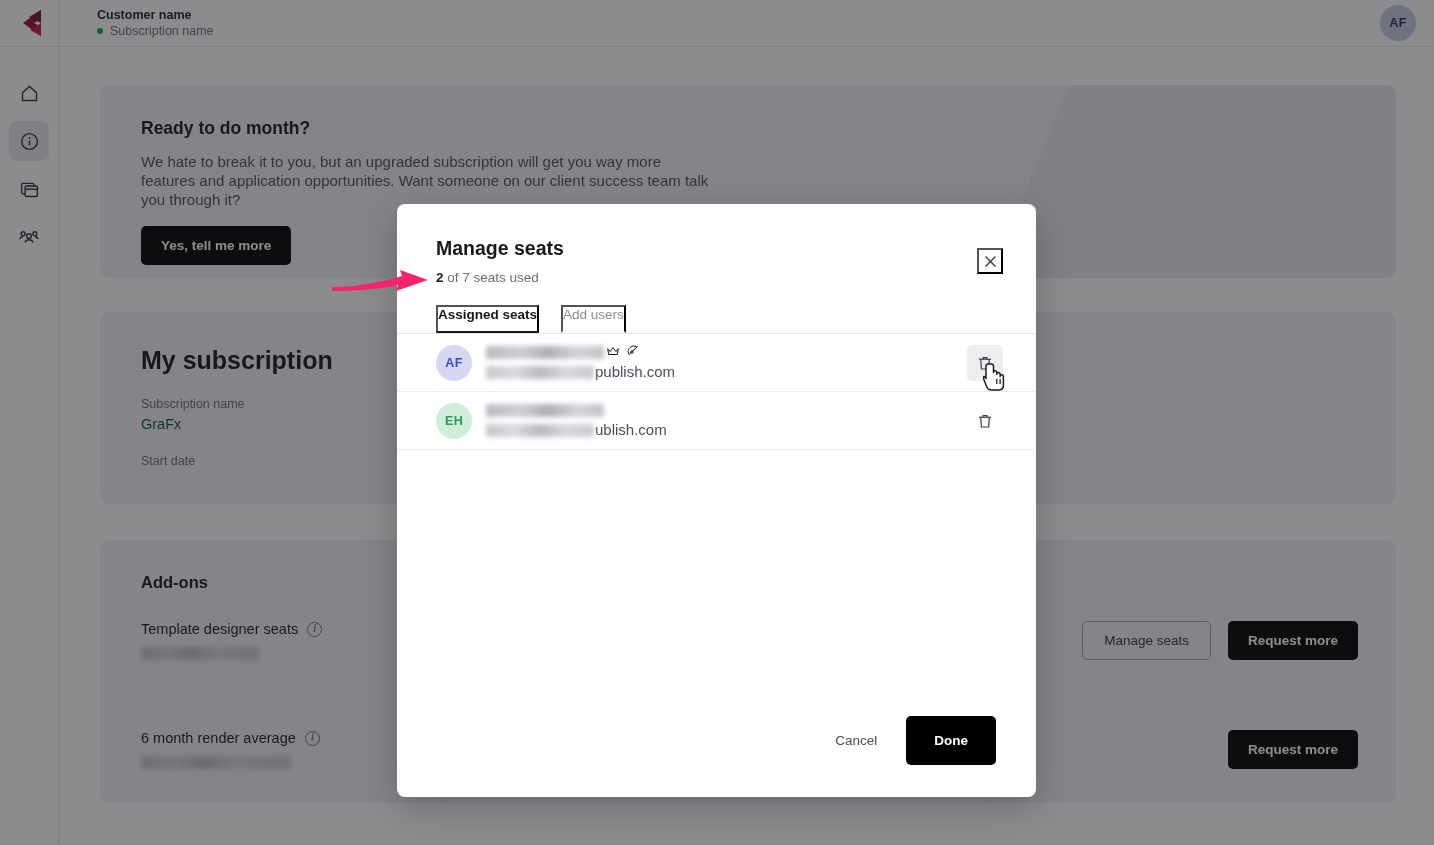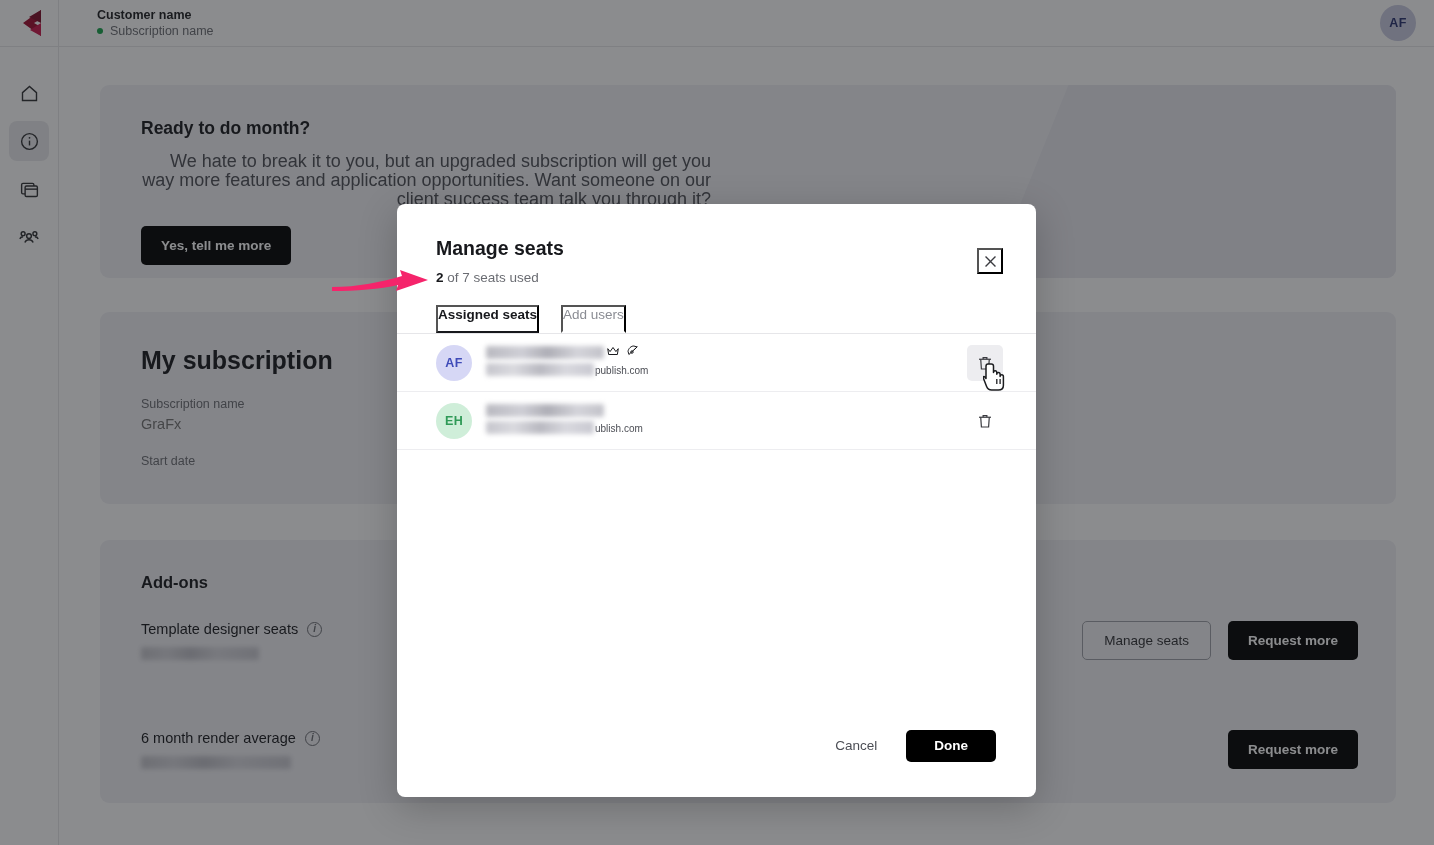--- a/index.html
+++ b/index.html
@@ -53,38 +53,38 @@
   .promo-card {
     position: relative; height: 193px; border-radius: 9px;
     background: #f1f1f5; padding: 33px 40px 0 41px; overflow: hidden;
   }
   .promo-bg-shape {
     position: absolute; right: -60px; top: -30px; width: 430px; height: 270px;
     background: #e8e8ef; transform: skewX(-22deg); border-radius: 20px;
   }
   .promo-inner { position: relative; }
   .promo-title { font-size: 17.5px; font-weight: bold; color: #17181c; }
-  .promo-text { margin-top: 13px; font-size: 18px; line-height: 19px; color: #4c4e55; max-width: 570px; text-align: right; }
+  .promo-text { margin-top: 13px; font-size: 15px; line-height: 19px; color: #4c4e55; max-width: 570px; }
   .btn {
     display: inline-flex; align-items: center; justify-content: center;
     font-family: "Liberation Sans", sans-serif; cursor: pointer; border: none;
   }
   .btn-primary {
     background: #000000; color: #ffffff; border-radius: 5px;
     font-size: 13.5px; font-weight: bold; height: 39px; padding: 0 20px;
   }
   .promo-btn { margin-top: 17px; }
 
   .section-card {
     margin-top: 34px; background: #f1f1f5; border-radius: 9px;
     padding: 34px 38px 36px 41px; position: relative;
   }
   .section-title-lg { font-size: 25px; font-weight: bold; color: #17181c; }
   .field-label { font-size: 12.5px; color: #6a6c72; }
-  .field-value { font-size: 14.5px; color: #737373; margin-top: 5px; }
+  .field-value { font-size: 14.5px; color: #14532d; margin-top: 5px; }
   .field-group { margin-top: 22px; }
 
   .addons-card { margin-top: 36px; padding: 33px 38px 30px 41px; }
   .section-title-md { font-size: 16.5px; font-weight: bold; color: #17181c; }
   .addon-row {
     display: flex; align-items: flex-start; justify-content: space-between;
     margin-top: 29px;
   }
   .addon-name { display: flex; align-items: center; gap: 9px; font-size: 14.5px; color: #17181c; }
   .info-icon {
@@ -142,40 +142,40 @@
     display: flex; align-items: center; justify-content: center;
     font-size: 12.5px; font-weight: bold; letter-spacing: .3px;
   }
   .seat-info { margin-left: 14px; position: relative; flex: 1; height: 38px; }
   .seat-name-redacted {
     position: absolute; left: 0; top: 2px; height: 13px; width: 118px; border-radius: 2px;
     background: linear-gradient(90deg,#b9b9c0 0%,#cfcfd6 30%,#aeaeb6 52%,#d4d4da 78%,#c2c2c9 100%);
     filter: blur(2.6px);
   }
   .seat-badges { position: absolute; left: 120px; top: 0px; display: flex; align-items: center; gap: 6px; color: #17181c; }
-  .seat-email { position: absolute; left: 0; top: 19px; font-size: 10px; color: #4c4e55; white-space: nowrap; }
+  .seat-email { position: absolute; left: 0; top: 19px; font-size: 15px; color: #4c4e55; white-space: nowrap; }
   .email-redacted {
     display: inline-block; height: 13px; width: 108px; border-radius: 2px;
     vertical-align: -2px; margin-right: 1px;
     background: linear-gradient(90deg,#c6c6cd 0%,#dadadf 26%,#b9b9c1 50%,#d8d8de 74%,#c9c9d1 100%);
     filter: blur(2.6px);
   }
   .seat-delete {
     width: 36px; height: 36px; border-radius: 5px; background: transparent;
     display: flex; align-items: center; justify-content: center; color: #3a3b40;
     position: relative;
   }
   .seat-delete.hovered { background: #ededf0; }
 
   .modal-foot {
     display: flex; align-items: center; justify-content: flex-end; gap: 17px;
     padding: 0 40px 32px 0;
   }
   .btn-text { background: transparent; color: #4c4e55; font-size: 13.5px; height: 39px; padding: 0 12px; }
-  .btn-done { height: 32px; padding: 0 28px; font-size: 13.5px; }
+  .btn-done { height: 49px; padding: 0 28px; font-size: 13.5px; }
 
   
   .cursor { position: absolute; left: 16px; top: 17px; pointer-events: none; }
 
   
   .anno-arrow { position: absolute; left: 330px; top: 266px; }
 </style>
 </head>
 <body>
 

